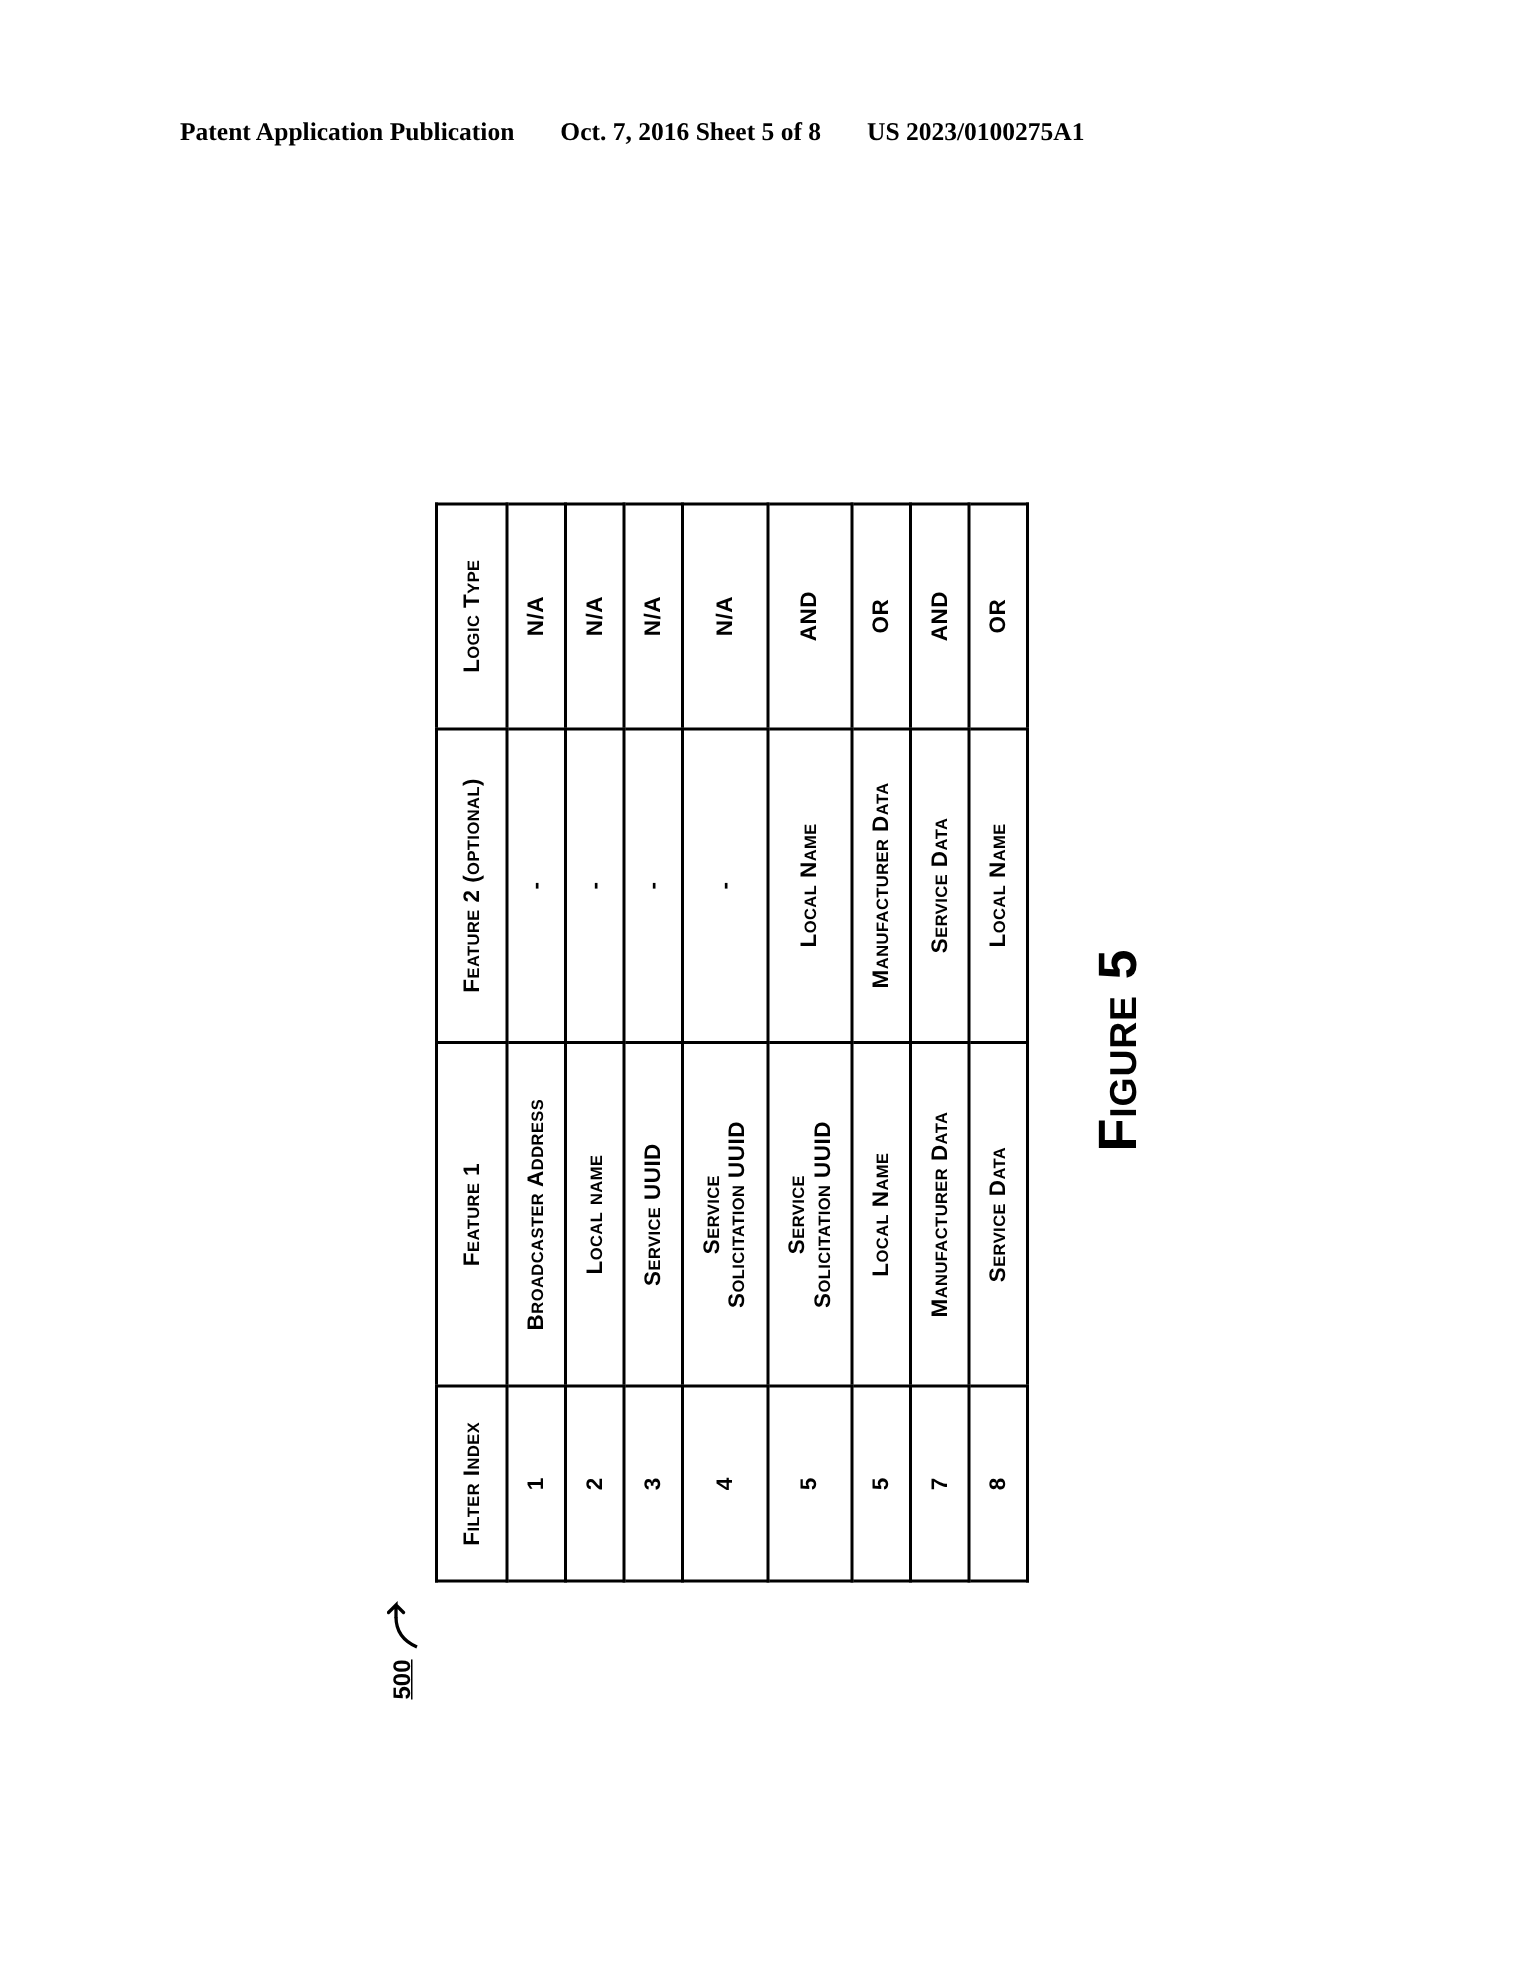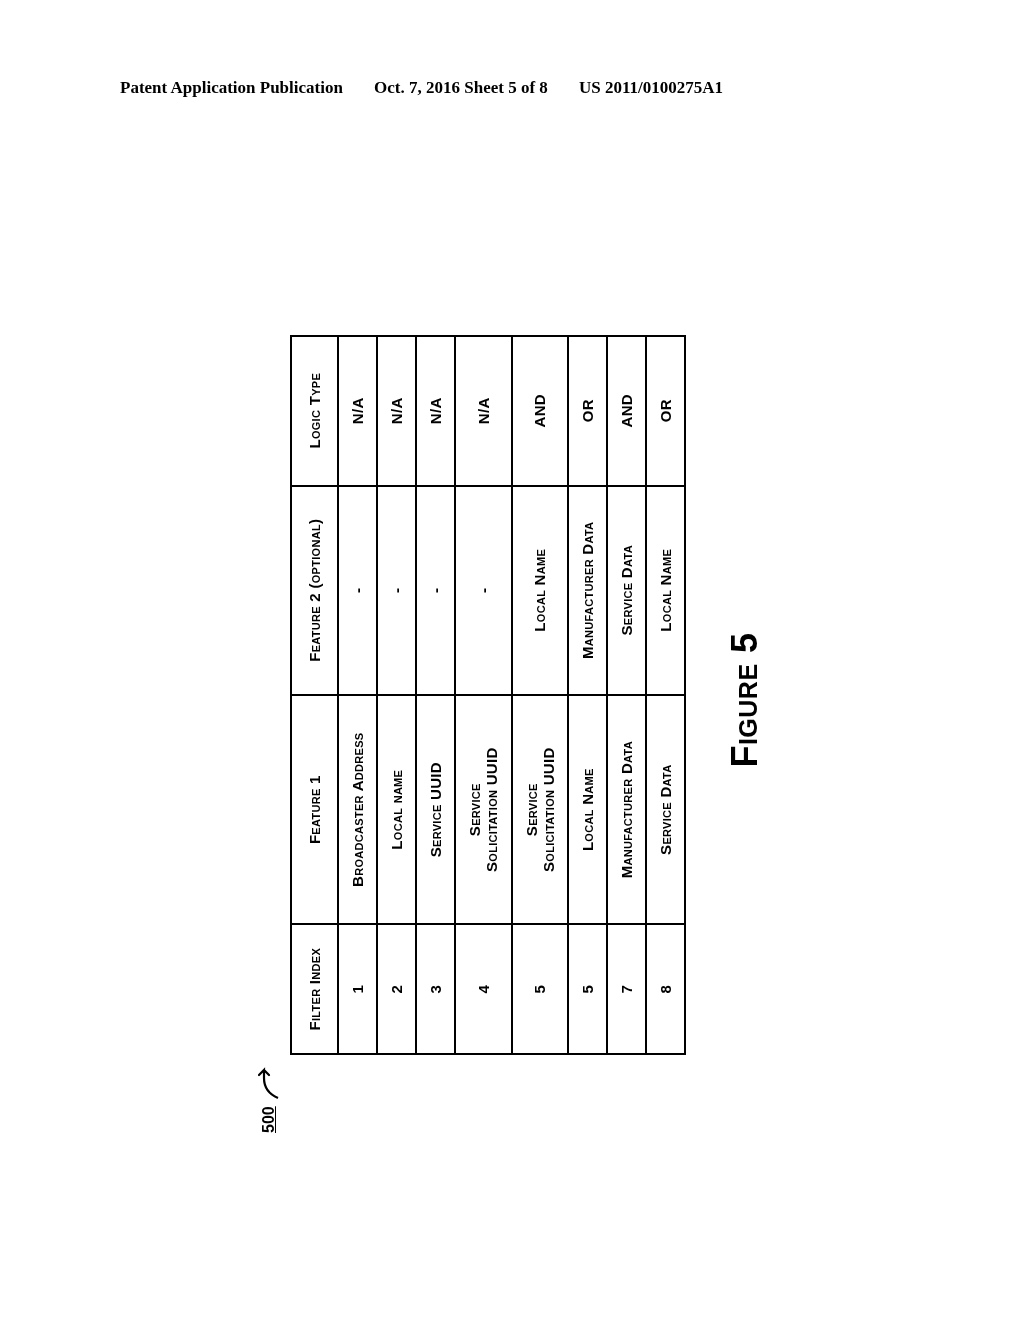--- a/index.html
+++ b/index.html
@@ -101,21 +101,21 @@
     letter-spacing: 0.5px;
   }
 </style>
 </head>
 <body>
 
 <div class="page">
   <div class="header">
     <span class="header-left">Patent Application Publication</span>
     <span class="header-center">Oct. 7, 2016  Sheet 5 of 8</span>
-    <span class="header-right">US 2011/0100275A1</span>
+    <span class="header-right">US 2023/0100275A1</span>
   </div>
 
   <div class="rotwrap">
     <div class="figure-block">
 
       <div class="ref-row">
         <span class="ref-num">500</span>
         <span class="ref-arrow">
           <svg width="34" height="22" viewBox="0 0 34 22">
             <path d="M2 20 Q 8 6 22 6" fill="none" stroke="#000" stroke-width="2.2"></path>

